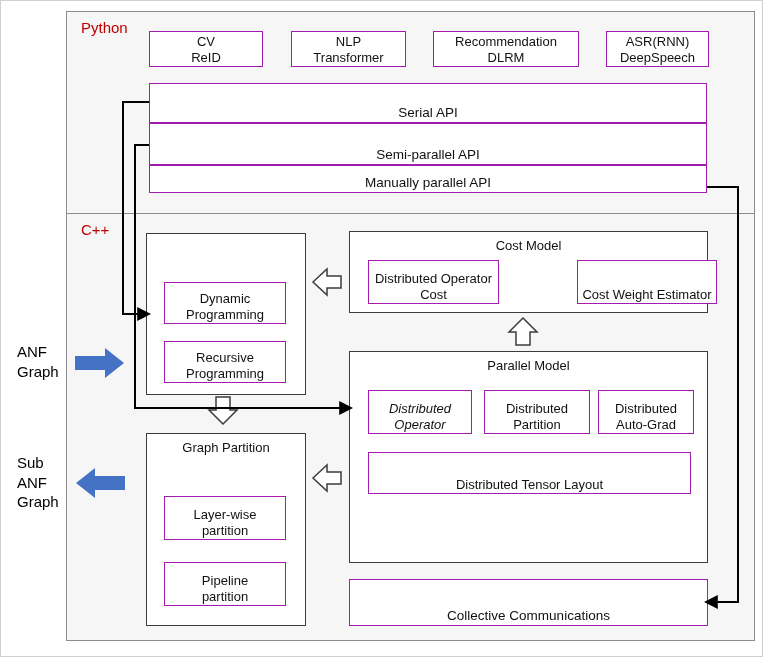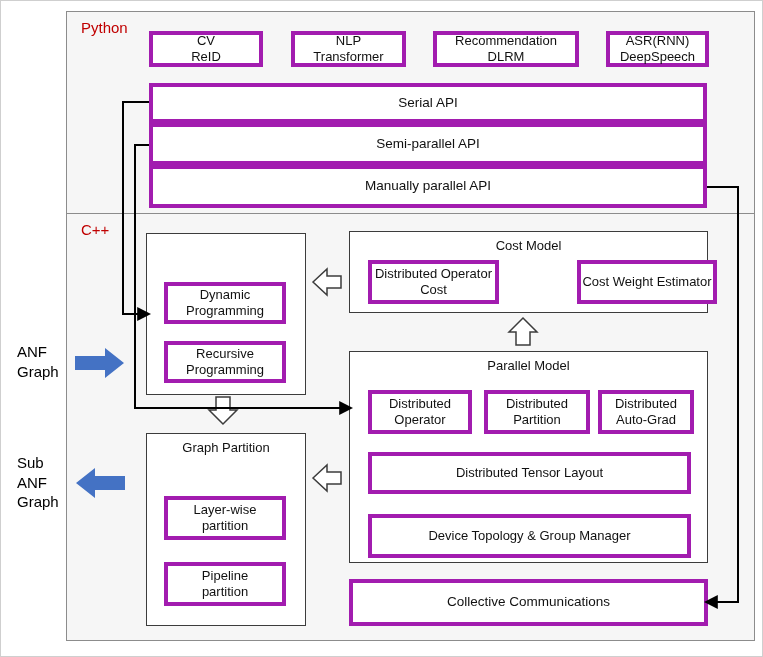--- a/index.html
+++ b/index.html
@@ -7,22 +7,22 @@
   .canvas {
     position:relative; width:763px; height:657px; background:#ffffff;
     font-family:"Liberation Sans","DejaVu Sans",sans-serif; color:#111;
     overflow:hidden; border:1px solid #cfcfcf;
   }
   .section { position:absolute; background:#f6f6f6; border:1px solid #8c8c8c; }
   .section.py  { left:65px; top:10px;  width:689px; height:203px; }
   .section.cpp { left:65px; top:212px; width:689px; height:428px; }
   .section-label { position:absolute; font-size:15px; color:#c00000; }
   .box {
-    position:absolute; background:#ffffff; border:4px solid #a21caf;
-    display:flex; align-items:center; justify-content:center;
+    position:absolute; background:#ffffff; border:1px solid #a21caf;
+    display:flex; align-items:flex-end; justify-content:center;
     text-align:center; font-size:13px; line-height:1.25;
   }
   .api-bar { font-size:13.5px; }
   .group { position:absolute; background:#ffffff; border:1px solid #3c3c3c; }
   .group-title {
     position:absolute; top:6px; left:0; right:0; text-align:center;
     font-size:13px; line-height:1.25;
   }
   .group-title.pad { padding:0 24px; }
   .gp-item { padding:0 18px; }
@@ -60,40 +60,39 @@
   </div>
   <div class="box" style="left:605px; top:30px; width:103px; height:36px;">
     <div>
       <span>ASR(RNN)</span><br>
       <span>DeepSpeech</span>
     </div>
   </div>
 
   <div class="box api-bar" style="left:148px; top:82px;  width:558px; height:40px;">Serial API</div>
   <div class="box api-bar" style="left:148px; top:122px; width:558px; height:42px;">Semi-parallel API</div>
-  <div class="box api-bar" style="left:148px; top:164px; width:558px; height:43px;">Manually parallel API</div>
+  <div class="box api-bar" style="left:148px; top:164px; width:558px; height:28px;">Manually parallel API</div>
 
   <div class="group" style="left:145px; top:232px; width:160px; height:162px;">
     <div class="box" style="left:17px; top:48px;  width:122px; height:42px;">Dynamic Programming</div>
     <div class="box" style="left:17px; top:107px; width:122px; height:42px;">Recursive Programming</div>
   </div>
 
   <div class="group" style="left:348px; top:230px; width:359px; height:82px;">
     <div class="group-title">Cost Model</div>
     <div class="box" style="left:18px;  top:28px; width:131px; height:44px;">Distributed Operator Cost</div>
     <div class="box" style="left:199px; top:28px; width:140px; height:44px;margin-left:28px;">Cost Weight Estimator</div>
   </div>
 
   <div class="group" style="left:348px; top:350px; width:359px; height:212px;">
     <div class="group-title">Parallel Model</div>
-    <div class="box" style="left:18px;  top:38px; width:104px; height:44px;">Distributed Operator</div>
+    <div class="box" style="left:18px;  top:38px; width:104px; height:44px;font-style:italic;">Distributed Operator</div>
     <div class="box" style="left:134px; top:38px; width:106px; height:44px;">Distributed Partition</div>
     <div class="box" style="left:248px; top:38px; width:96px;  height:44px;">Distributed Auto-Grad</div>
     <div class="box" style="left:18px;  top:100px; width:323px; height:42px;">Distributed Tensor Layout</div>
-    <div class="box" style="left:18px;  top:162px; width:323px; height:44px;">Device Topology &amp; Group Manager</div>
   </div>
 
   <div class="group" style="left:145px; top:432px; width:160px; height:193px;">
     <div class="group-title">Graph Partition</div>
     <div class="box gp-item" style="left:17px; top:62px;  width:122px; height:44px;">Layer-wise partition</div>
     <div class="box gp-item" style="left:17px; top:128px; width:122px; height:44px;">Pipeline partition</div>
   </div>
 
   <div class="box api-bar" style="left:348px; top:578px; width:359px; height:47px;">Collective Communications</div>
 

